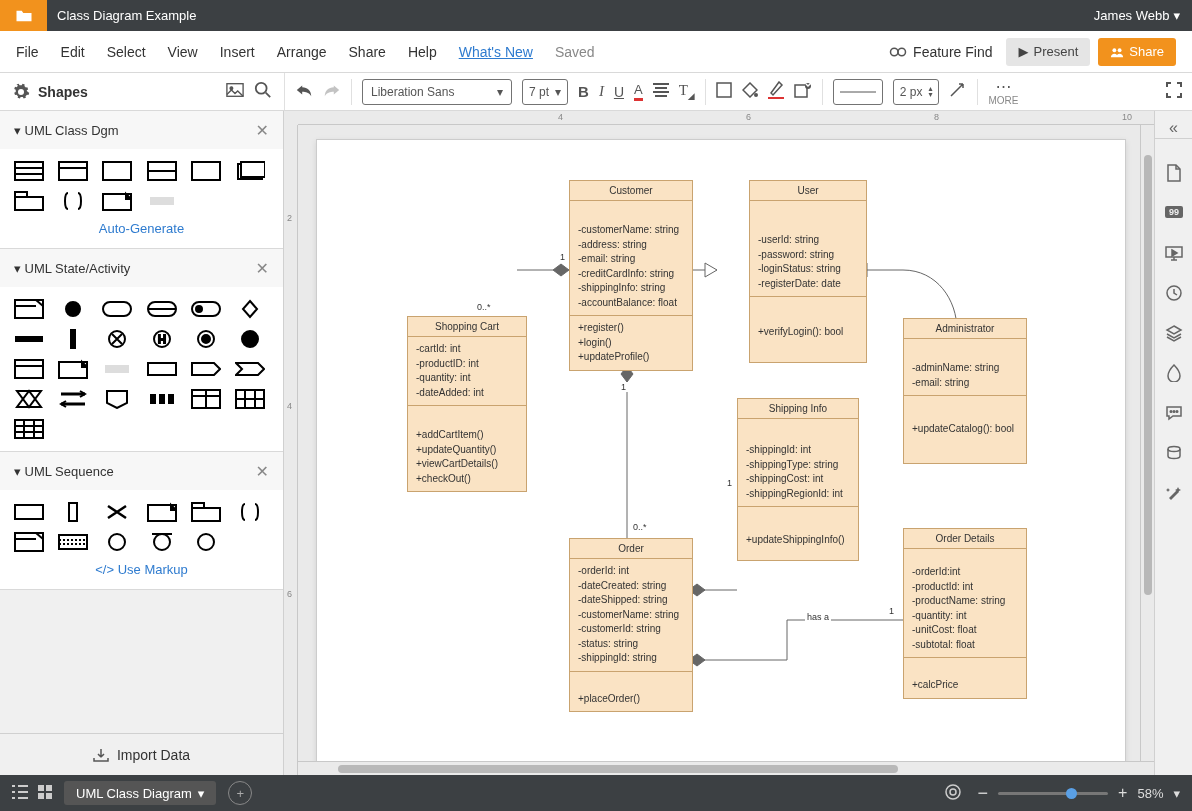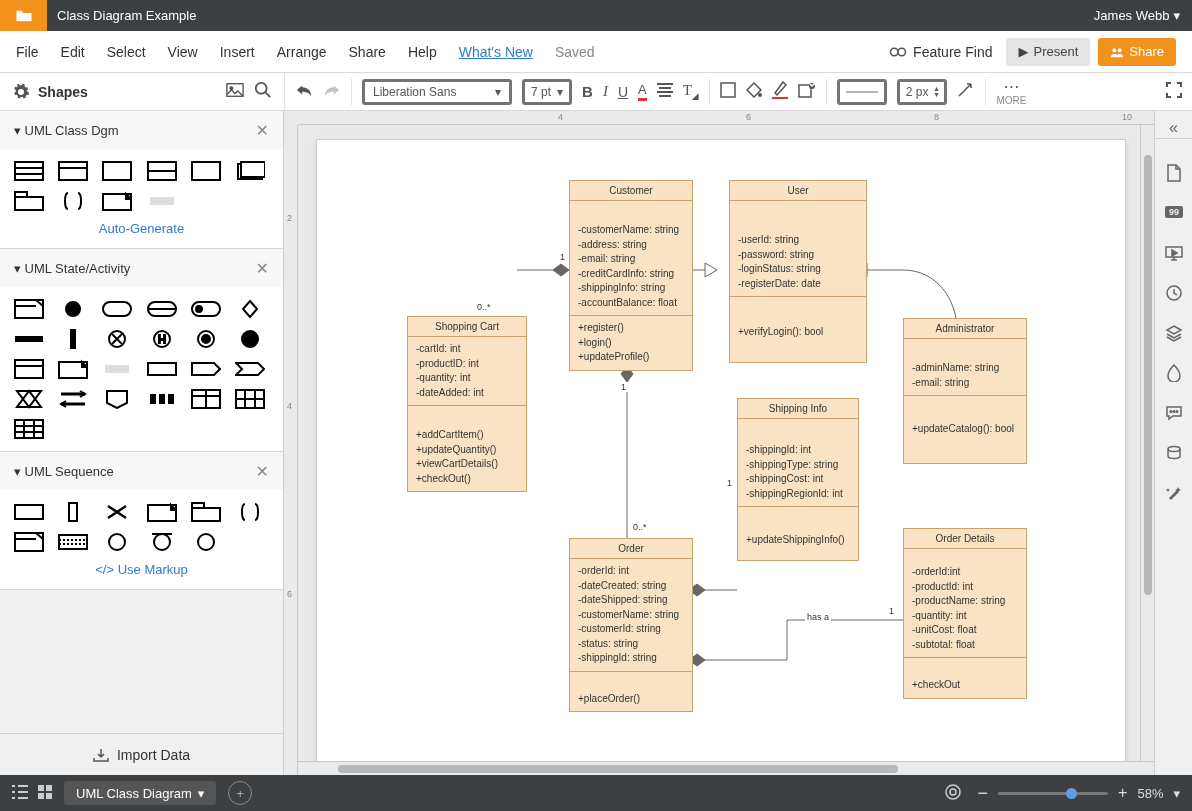--- a/index.html
+++ b/index.html
@@ -18,21 +18,21 @@
 .menubar .btn{height:28px;padding:0 12px;border-radius:3px;display:flex;align-items:center;gap:5px;font-size:13px;cursor:pointer}
 .menubar .present{background:#e5e5e5;color:#444}
 .menubar .share{background:#f2921d;color:#fff;margin-left:8px}
 .toolbar2{height:38px;background:#fff;border-bottom:1px solid #d9d9d9;display:flex;align-items:center}
 .tb-left{width:284px;height:100%;display:flex;align-items:center;padding:0 12px}
 .tb-gear{width:18px;height:18px;margin-right:8px}
 .tb-shapes{font-weight:600;font-size:14px;color:#333;flex:1}
 .tb-ico{margin-left:10px;color:#555}
 .divv{width:1px;height:100%;background:#e0e0e0}
 .tb-main{flex:1;display:flex;align-items:center;padding:0 10px;gap:10px;color:#555}
-.tb-main .sel{height:26px;border:3px solid #737373;border-radius:3px;padding:0 8px;font-size:12px;display:flex;align-items:center;gap:6px;background:#fff}
+.tb-main .sel{height:26px;border:1px solid #737373;border-radius:3px;padding:0 8px;font-size:12px;display:flex;align-items:center;gap:6px;background:#fff}
 .tb-main .sel.sm{padding:0 6px}
 .tb-main .icn{cursor:pointer}
 .tb-more{font-size:10px;color:#888;text-align:center;line-height:1}
 .body{flex:1;display:flex;min-height:0}
 .sidebar{width:284px;background:#f0f0f0;border-right:1px solid #d0d0d0;display:flex;flex-direction:column;overflow:hidden}
 .cat{border-bottom:1px solid #d9d9d9}
 .cat-head{height:38px;display:flex;align-items:center;padding:0 14px;font-size:13px;color:#333;background:#f7f7f7}
 .cat-head .x{margin-left:auto;color:#888;font-size:16px;cursor:pointer}
 .cat-body{padding:12px 14px;background:#fff}
 .shape-grid{display:grid;grid-template-columns:repeat(6,1fr);gap:10px}
@@ -534,21 +534,21 @@
       <span class="lbl" style="left:314px;top:382px">0..*</span>
       <span class="lbl" style="left:408px;top:338px">1</span>
       <span class="lbl" style="left:488px;top:472px">has a</span>
       <span class="lbl" style="left:570px;top:466px">1</span>
 
       <div class="uml" style="left:252px;top:40px;width:124px">
         <div class="hd">Customer</div>
         <div class="sec" id="attr-customer" style="padding-top:22px">-customerName: string<br>-address: string<br>-email: string<br>-creditCardInfo: string<br>-shippingInfo: string<br>-accountBalance: float</div>
         <div class="sec" id="ops-customer">+register()<br>+login()<br>+updateProfile()</div>
       </div>
-      <div class="uml" style="left:412px;top:40px;width:138px">
+      <div class="uml" style="left:432px;top:40px;width:118px">
         <div class="hd">User</div>
         <div class="sec" id="attr-user" style="padding-top:32px">-userId: string<br>-password: string<br>-loginStatus: string<br>-registerDate: date</div>
         <div class="sec" id="ops-user" style="padding-top:28px;padding-bottom:22px">+verifyLogin(): bool</div>
       </div>
       <div class="uml" style="left:586px;top:178px;width:124px">
         <div class="hd">Administrator</div>
         <div class="sec" id="attr-admin" style="padding-top:22px">-adminName: string<br>-email: string</div>
         <div class="sec" id="ops-admin" style="padding-top:26px;padding-bottom:26px">+updateCatalog(): bool</div>
       </div>
       <div class="uml" style="left:90px;top:176px;width:120px">
@@ -562,21 +562,21 @@
         <div class="sec" id="ops-shipping" style="padding-top:26px;padding-bottom:12px">+updateShippingInfo()</div>
       </div>
       <div class="uml" style="left:252px;top:398px;width:124px">
         <div class="hd">Order</div>
         <div class="sec" id="attr-order">-orderId: int<br>-dateCreated: string<br>-dateShipped: string<br>-customerName: string<br>-customerId: string<br>-status: string<br>-shippingId: string</div>
         <div class="sec" id="ops-order" style="padding-top:20px">+placeOrder()</div>
       </div>
       <div class="uml" style="left:586px;top:388px;width:124px">
         <div class="hd">Order Details</div>
         <div class="sec" id="attr-details" style="padding-top:16px">-orderId:int<br>-productId: int<br>-productName: string<br>-quantity: int<br>-unitCost: float<br>-subtotal: float</div>
-        <div class="sec" id="ops-details" style="padding-top:20px">+checkOut</div>
+        <div class="sec" id="ops-details" style="padding-top:20px">+calcPrice</div>
       </div>
 
     </div>
     <div class="scroll-h">
         <div class="thumb"></div>
       </div>
     <div class="scroll-v">
         <div class="thumb"></div>
       </div>
   </div>

